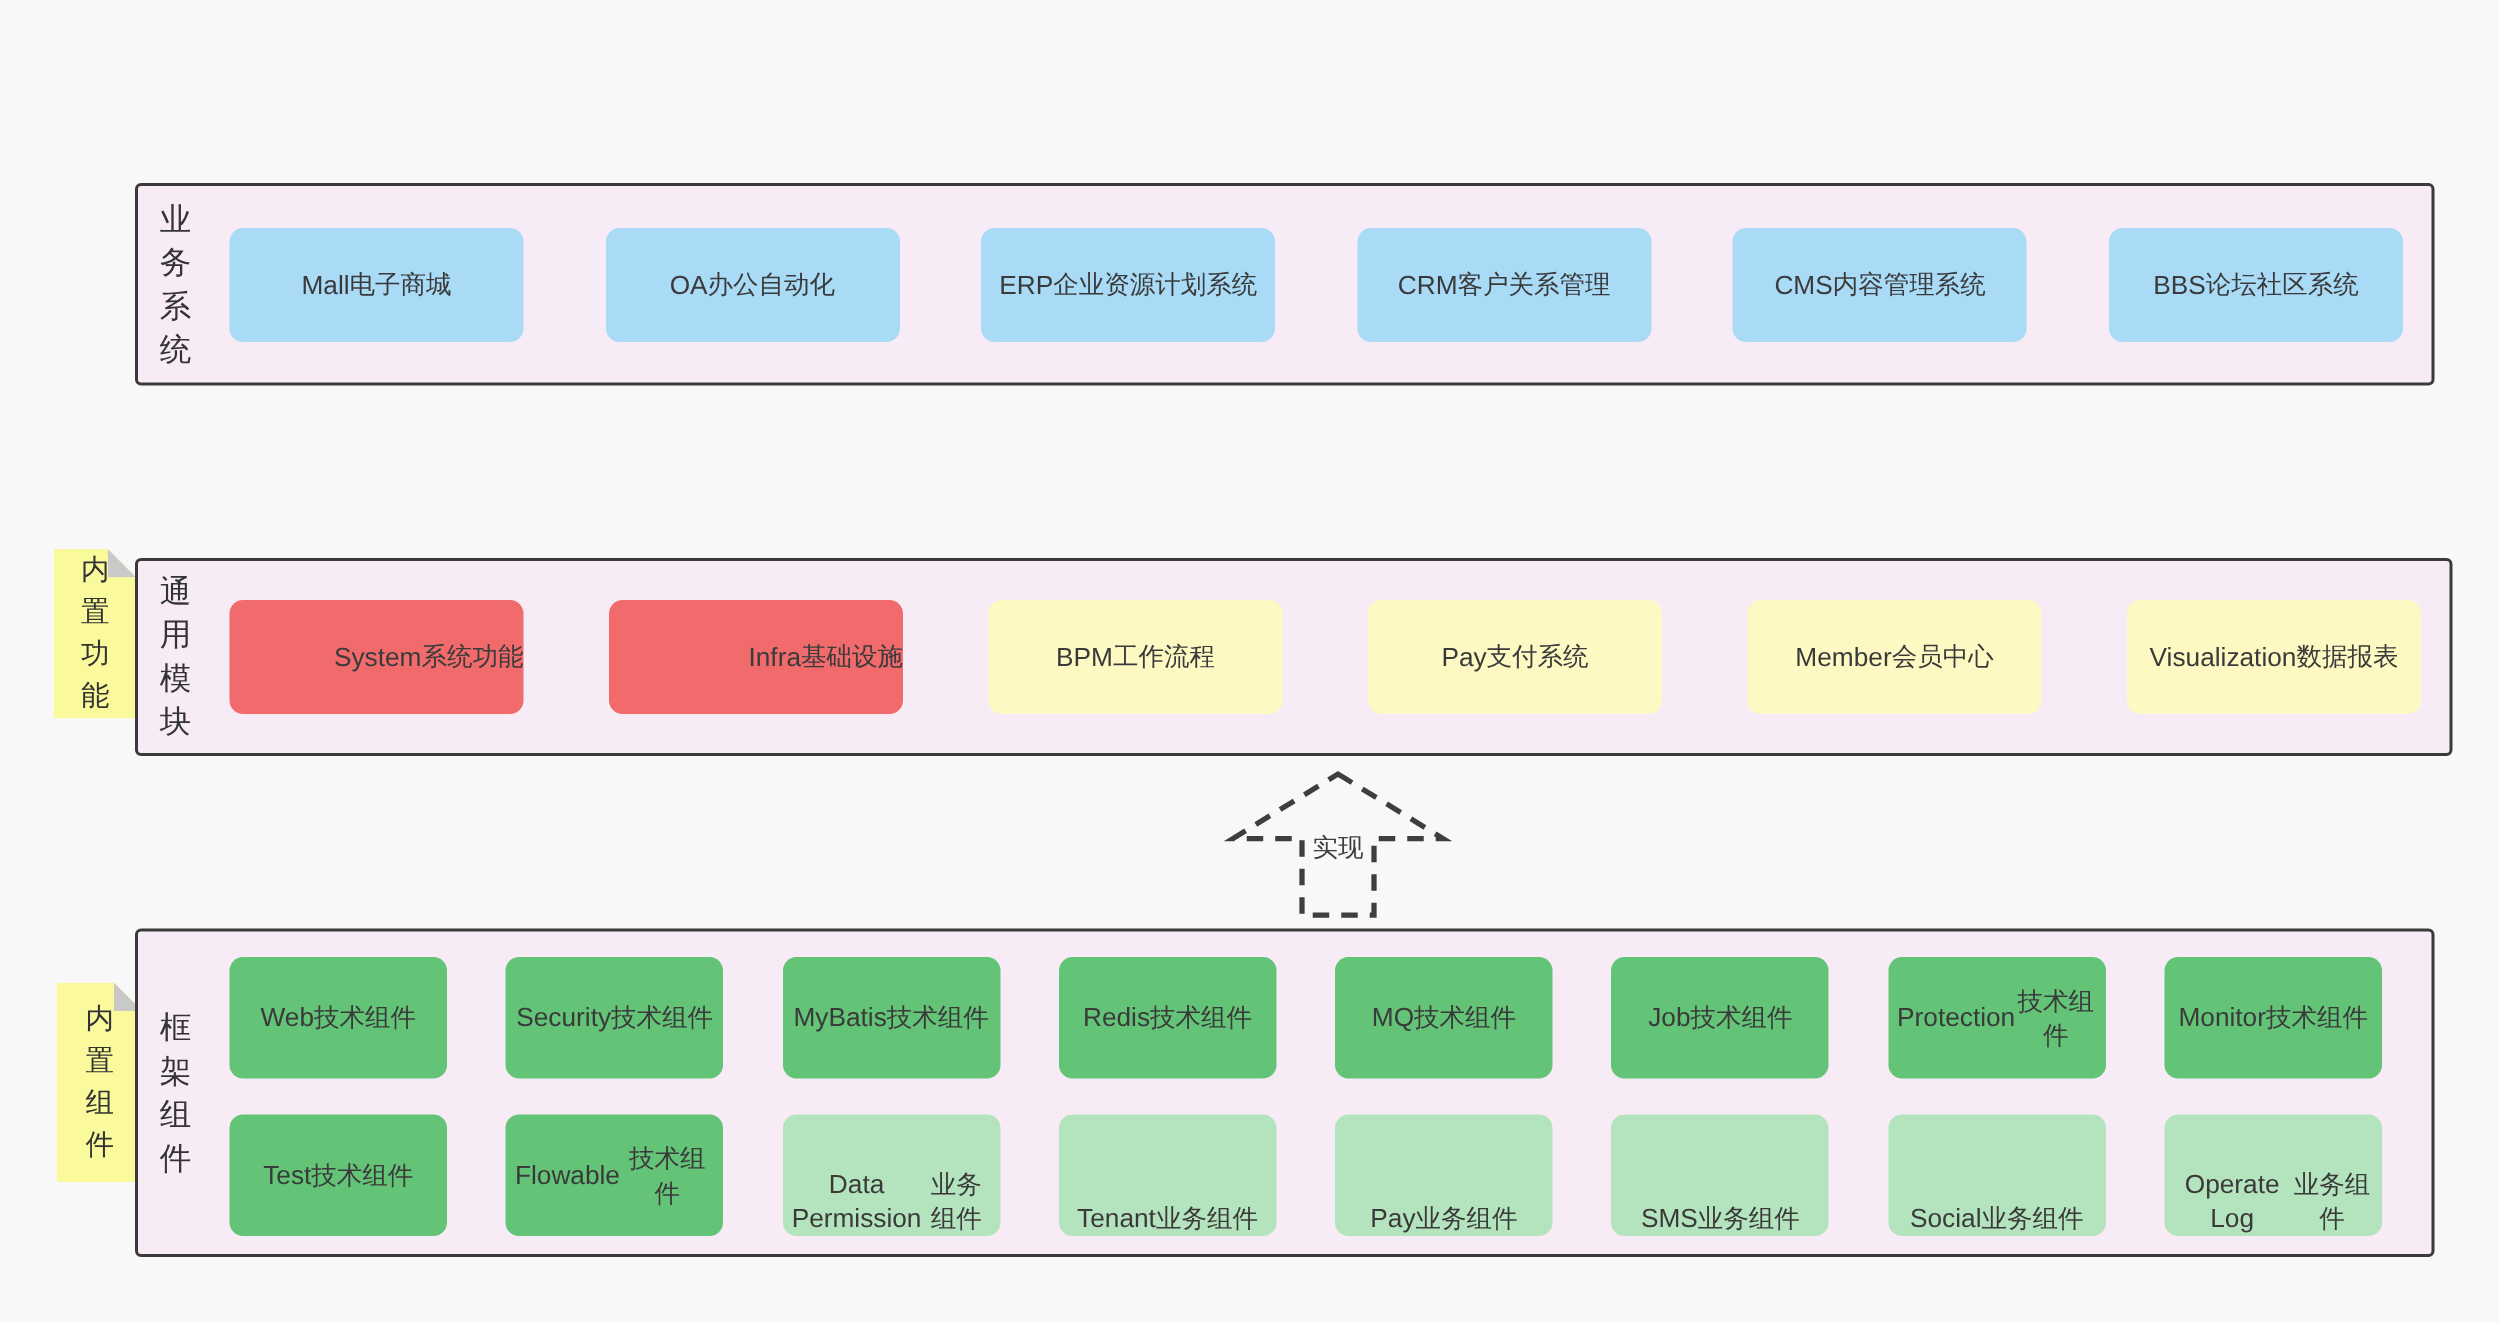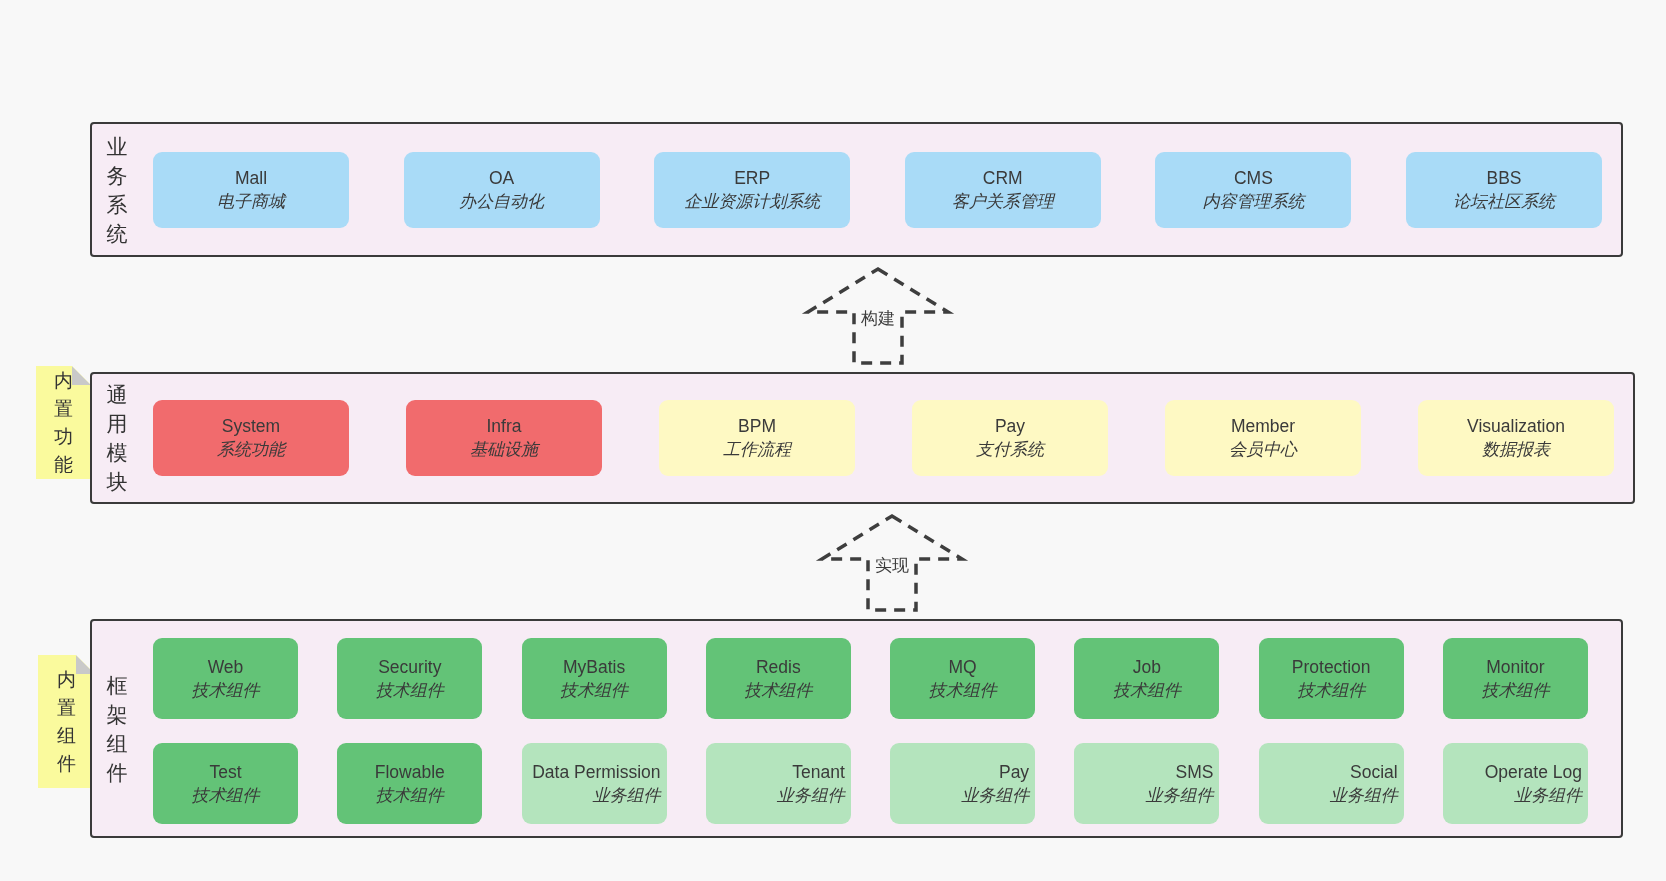--- a/index.html
+++ b/index.html
@@ -32,30 +32,30 @@
   .panel-3 .rows{
     position:absolute;left:0;right:0;top:0;bottom:0;
     display:flex;flex-direction:column;padding:17px 33px 0 61px;
   }
   .panel-3 .boxrow2{
     display:flex;justify-content:space-between;align-items:flex-start;
     margin-bottom:24px;
   }
   
   .box{
-    display:flex;flex-direction:column;justify-content:center;align-items:center;
+    display:flex;flex-direction:row;justify-content:center;align-items:center;
     text-align:center;border-radius:9px;
   }
   .box .bname,.box .bdesc{display:block;line-height:24px;font-size:17.5px;}
-  .box .bdesc{font-size:17px;font-style:italic;}
+  .box .bdesc{font-size:17px;}
   .bigbox{width:196px;height:76px;}
   .smallbox{width:145px;height:81px;padding:0 6px;box-sizing:border-box;}
   .smallbox .bname,.smallbox .bdesc{line-height:23px;}
   .c-blue{background:#a9dbf7;}
-  .c-red{background:#f16b6d;}
+  .c-red{background:#f16b6d;justify-content:flex-end;}
   .c-pink{background:#fef9c3;}
   .c-green{background:#63c377;}
   .c-green-lt{background:#b4e4bd;align-items:flex-end;}
   
   .sticky{
     position:absolute;background:#fafa9d;z-index:1;
     clip-path:polygon(0 0,calc(100% - 19px) 0,100% 19px,100% 100%,0 100%);
     display:flex;align-items:center;justify-content:center;
   }
   .sticky-1{left:36px;top:366px;width:55px;height:113px;}
@@ -108,26 +108,20 @@
         <span class="bname">CMS</span>
         <span class="bdesc">内容管理系统</span>
       </div>
       <div class="box bigbox c-blue">
         <span class="bname">BBS</span>
         <span class="bdesc">论坛社区系统</span>
       </div>
     </div>
   </section>
 
-  <div class="arrow arrow-1">
-    <svg viewBox="0 0 160 100">
-      <polygon points="80,3 150,46 104,46 104,97 56,97 56,46 10,46" fill="none" stroke="#3e3e3e" stroke-width="3.5" stroke-dasharray="11 8"></polygon>
-    </svg>
-    <span class="arrow-label">构建</span>
-  </div>
 
   <div class="sticky sticky-1">
     <div class="fold"></div>
     <div class="sticky-text">内置功能</div>
   </div>
   <section class="panel panel-2">
     <div class="vlabel">
       <div class="vlabel-inner">通用模块</div>
     </div>
     <div class="boxrow">

